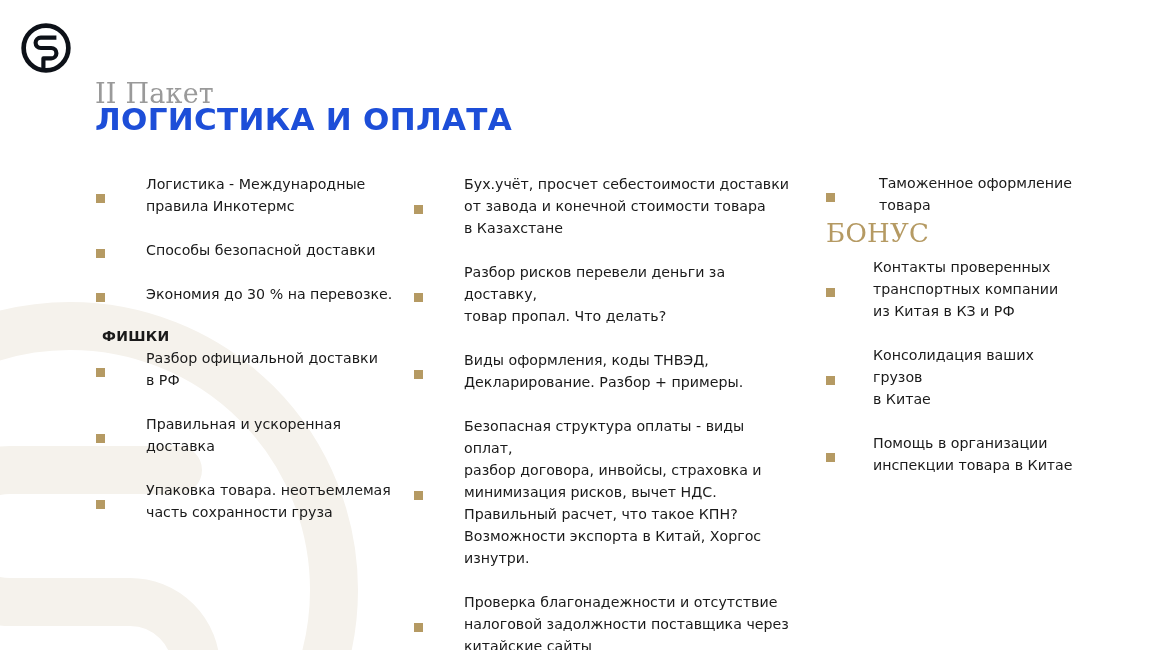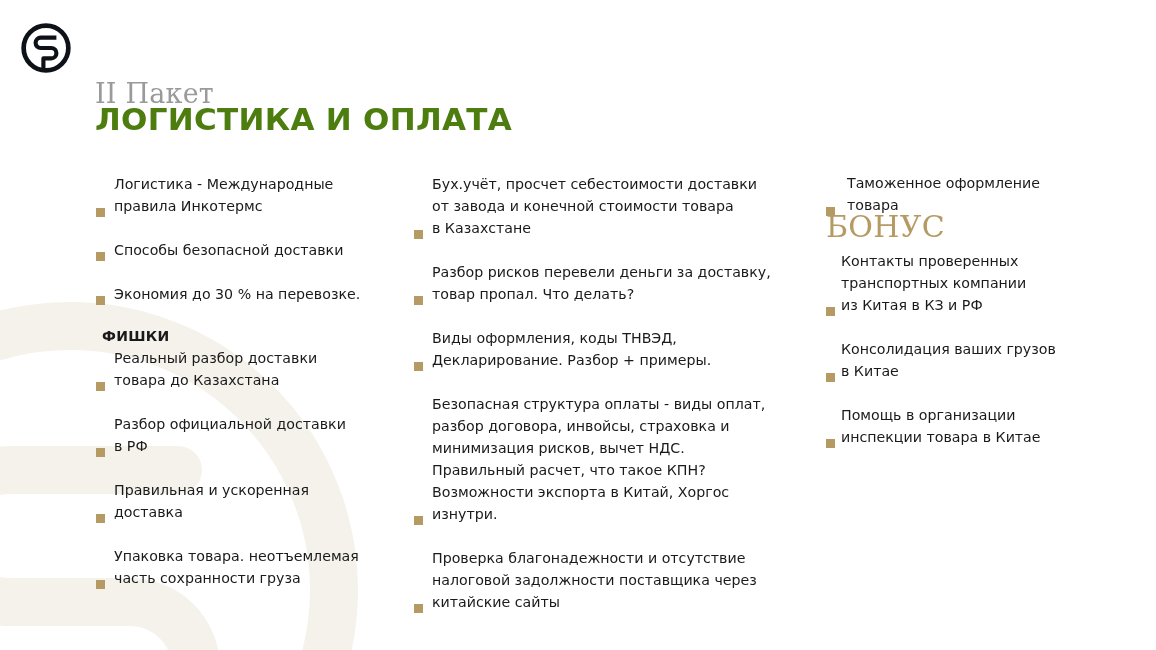--- a/index.html
+++ b/index.html
@@ -12,35 +12,35 @@
   .watermark { position:absolute; left:-230px; top:290px; width:600px; height:600px; z-index:0; }
   .logo { position:absolute; left:20px; top:22px; width:52px; height:52px; z-index:2; }
   .subtitle {
     position:absolute; left:95px; top:78px; z-index:2;
     font-family:"DejaVu Serif","Liberation Serif",serif;
     font-size:27px; color:#9a9a9a; letter-spacing:0.2px;
   }
   .title {
     position:absolute; left:95px; top:101px; z-index:2;
     font-family:"DejaVu Sans","Liberation Sans",sans-serif;
-    font-weight:bold; font-size:31px; color:#4d7c0f; letter-spacing:0.3px;
+    font-weight:bold; font-size:31px; color:#1d4ed8; letter-spacing:0.3px;
   }
   .col { position:absolute; z-index:2; font-size:14.2px; line-height:22px; }
   .col1 { left:96px; top:173px; width:300px; }
   .col2 { left:414px; top:173px; width:380px; }
   .col3 { left:826px; top:172px; width:260px; }
-  .item { display:flex; align-items:flex-end; margin-bottom:22px; }
+  .item { display:flex; align-items:center; margin-bottom:22px;gap:32px; }
   .bullet { width:9px; height:9px; background:#b59a63; flex:0 0 9px; margin-top:7px; margin-right:9px; }
   .col3 .bullet { margin-right:6px; }
   .col3 .first .bullet { margin-right:12px; }
   .item-text { white-space:pre-line; }
   .section-label { font-weight:bold; margin-left:6px; line-height:22px; font-size:14px; letter-spacing:0.3px; }
   .bonus {
     font-family:"DejaVu Serif","Liberation Serif",serif;
-    font-size:30px; color:#b59a63; margin:0 0 12px 0; letter-spacing:0.3px;
+    font-size:26px; color:#b59a63; margin:6px 0 12px 0; letter-spacing:0.3px;
   }
 </style>
 </head>
 <body>
 
 <svg class="watermark" viewBox="0 0 100 100">
   <circle cx="50" cy="50" r="44" fill="none" stroke="#f5f2ec" stroke-width="8"></circle>
   <path d="M68 30 H40 a11 11 0 0 0 0 22 H60 a11 11 0 0 1 0 22 H44 V92" fill="none" stroke="#f5f2ec" stroke-width="8" stroke-linecap="round"></path>
 </svg>
 
@@ -60,25 +60,20 @@
   </div>
   <div class="item">
     <span class="bullet"></span>
     <span class="item-text">Способы безопасной доставки</span>
   </div>
   <div class="item" style="margin-bottom:20px;">
     <span class="bullet"></span>
     <span class="item-text">Экономия до 30 % на перевозке.</span>
   </div>
   <div class="section-label">ФИШКИ</div>
-  <div class="item">
-    <span class="bullet"></span>
-    <span class="item-text">Реальный разбор доставки
-товара до Казахстана</span>
-  </div>
   <div class="item">
     <span class="bullet"></span>
     <span class="item-text">Разбор официальной доставки
 в РФ</span>
   </div>
   <div class="item">
     <span class="bullet"></span>
     <span class="item-text">Правильная и ускоренная
 доставка</span>
   </div>

